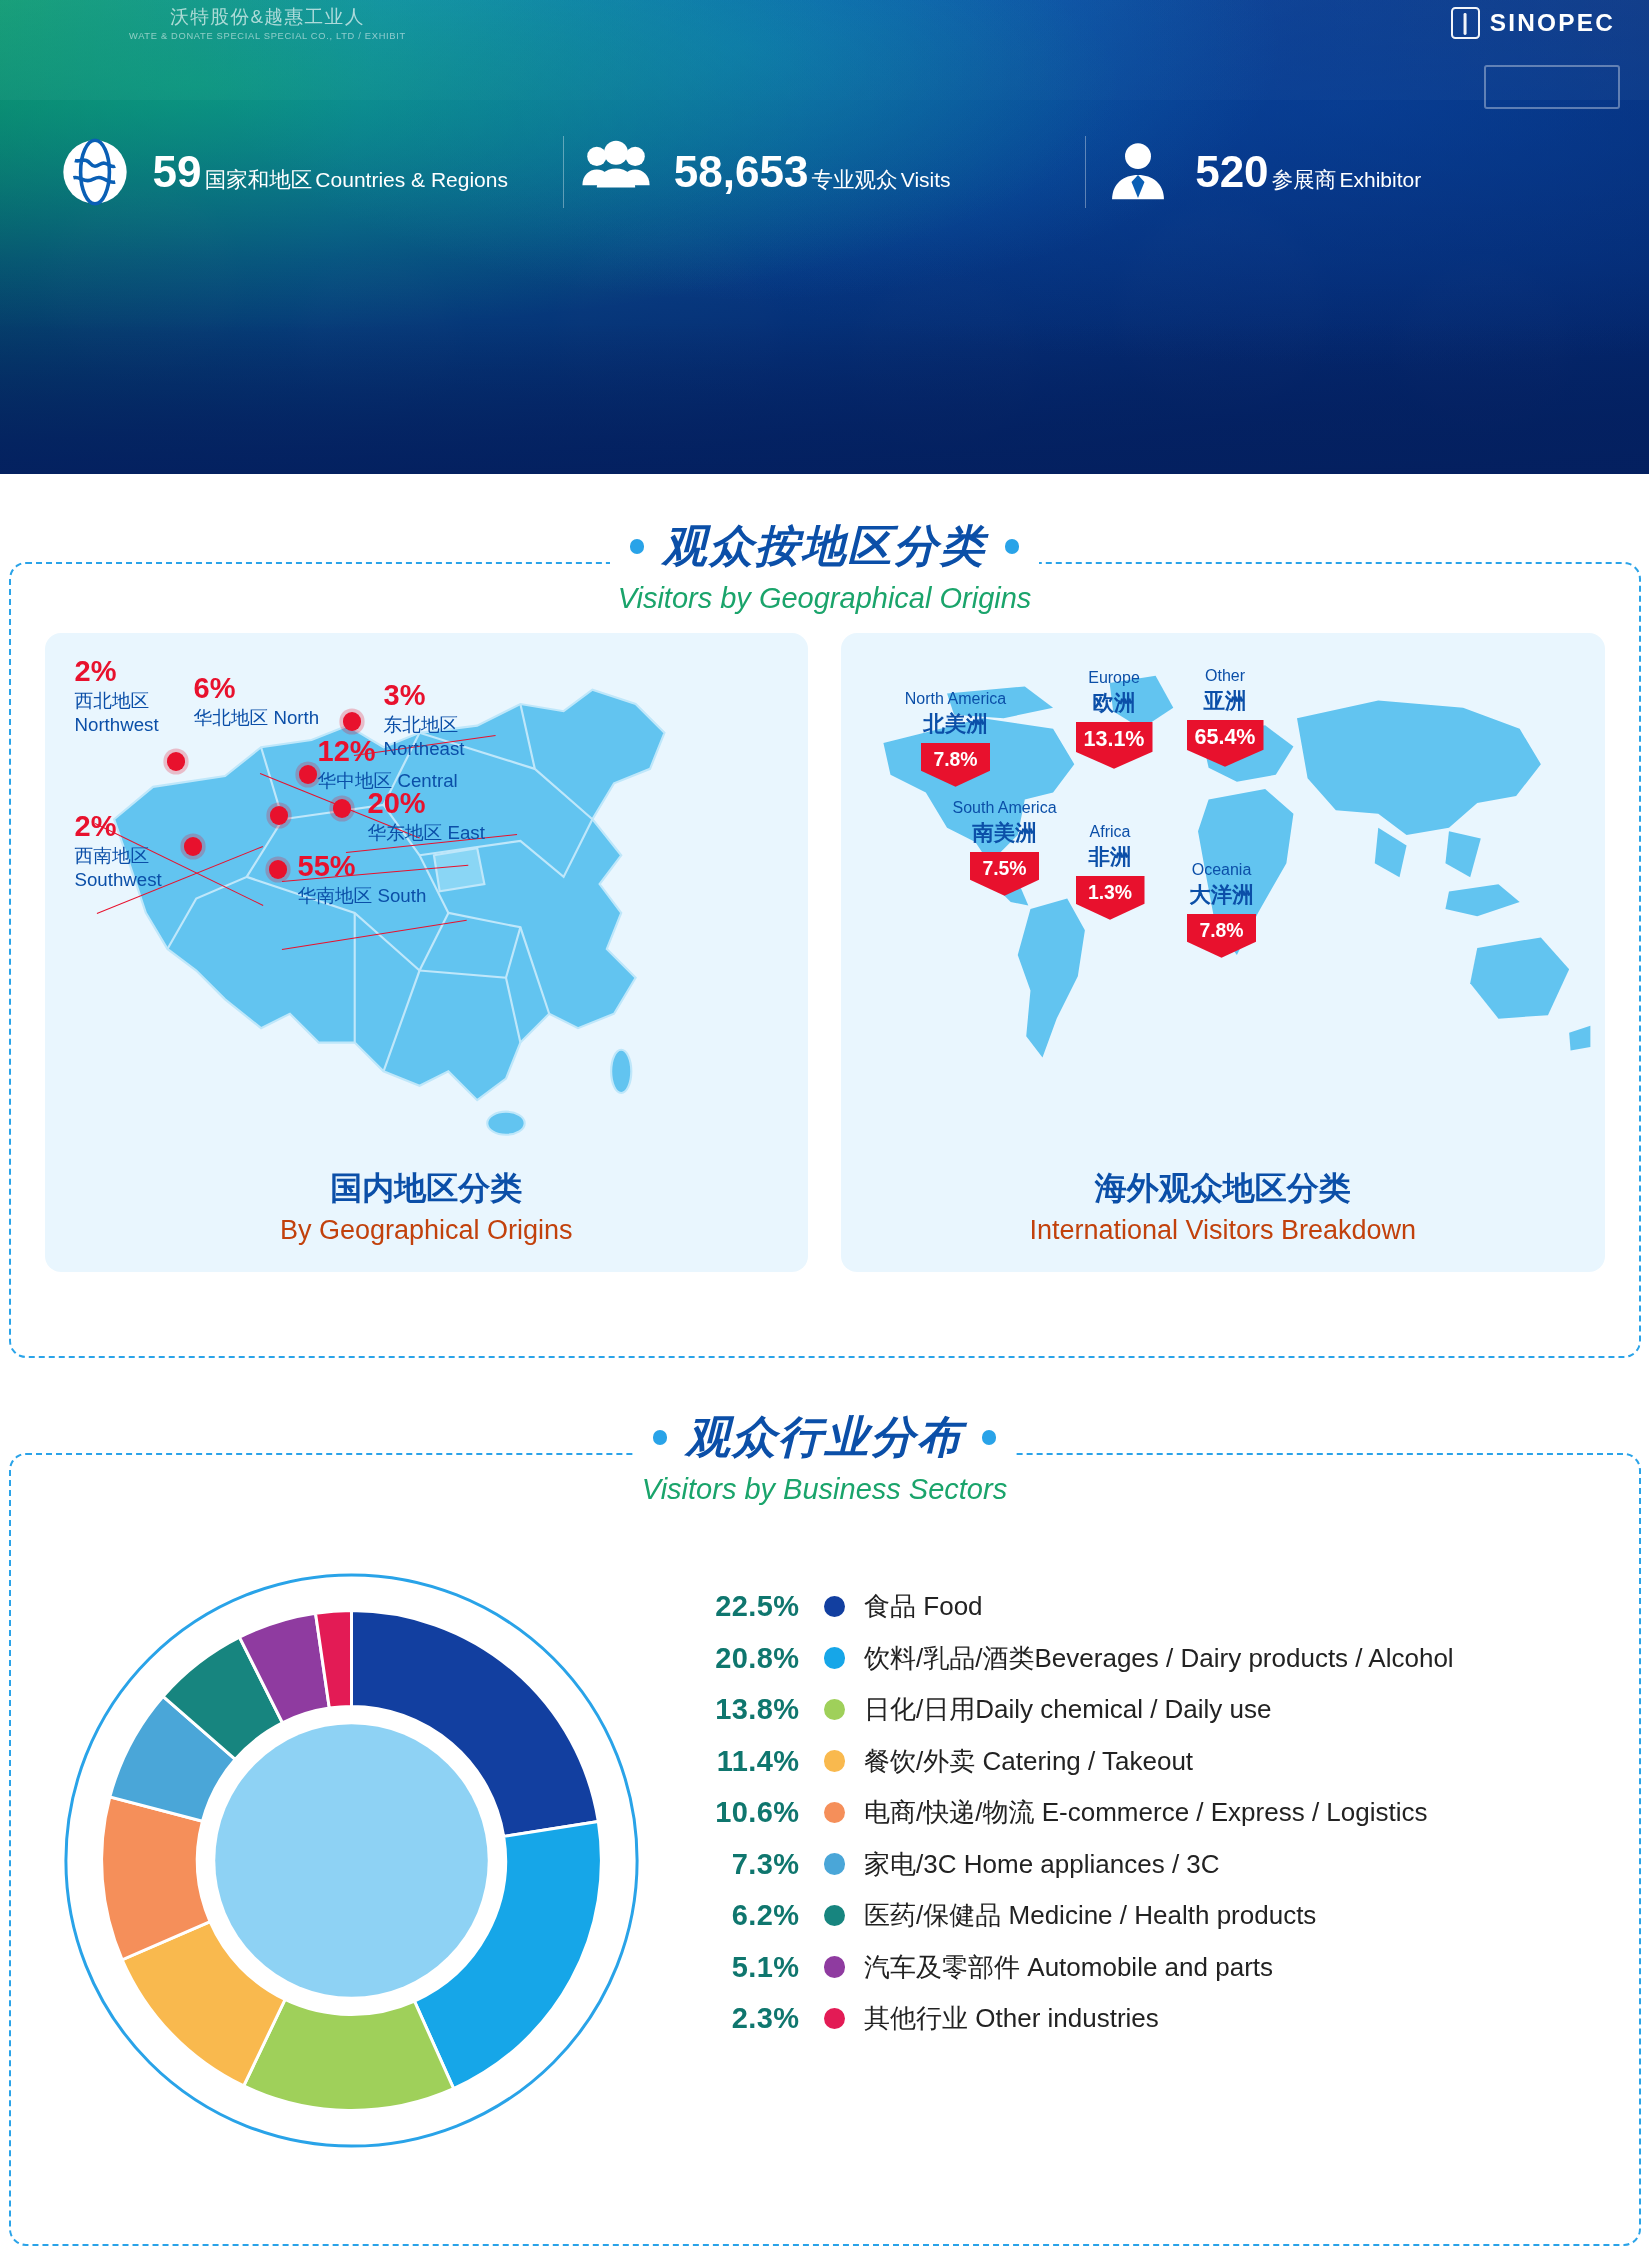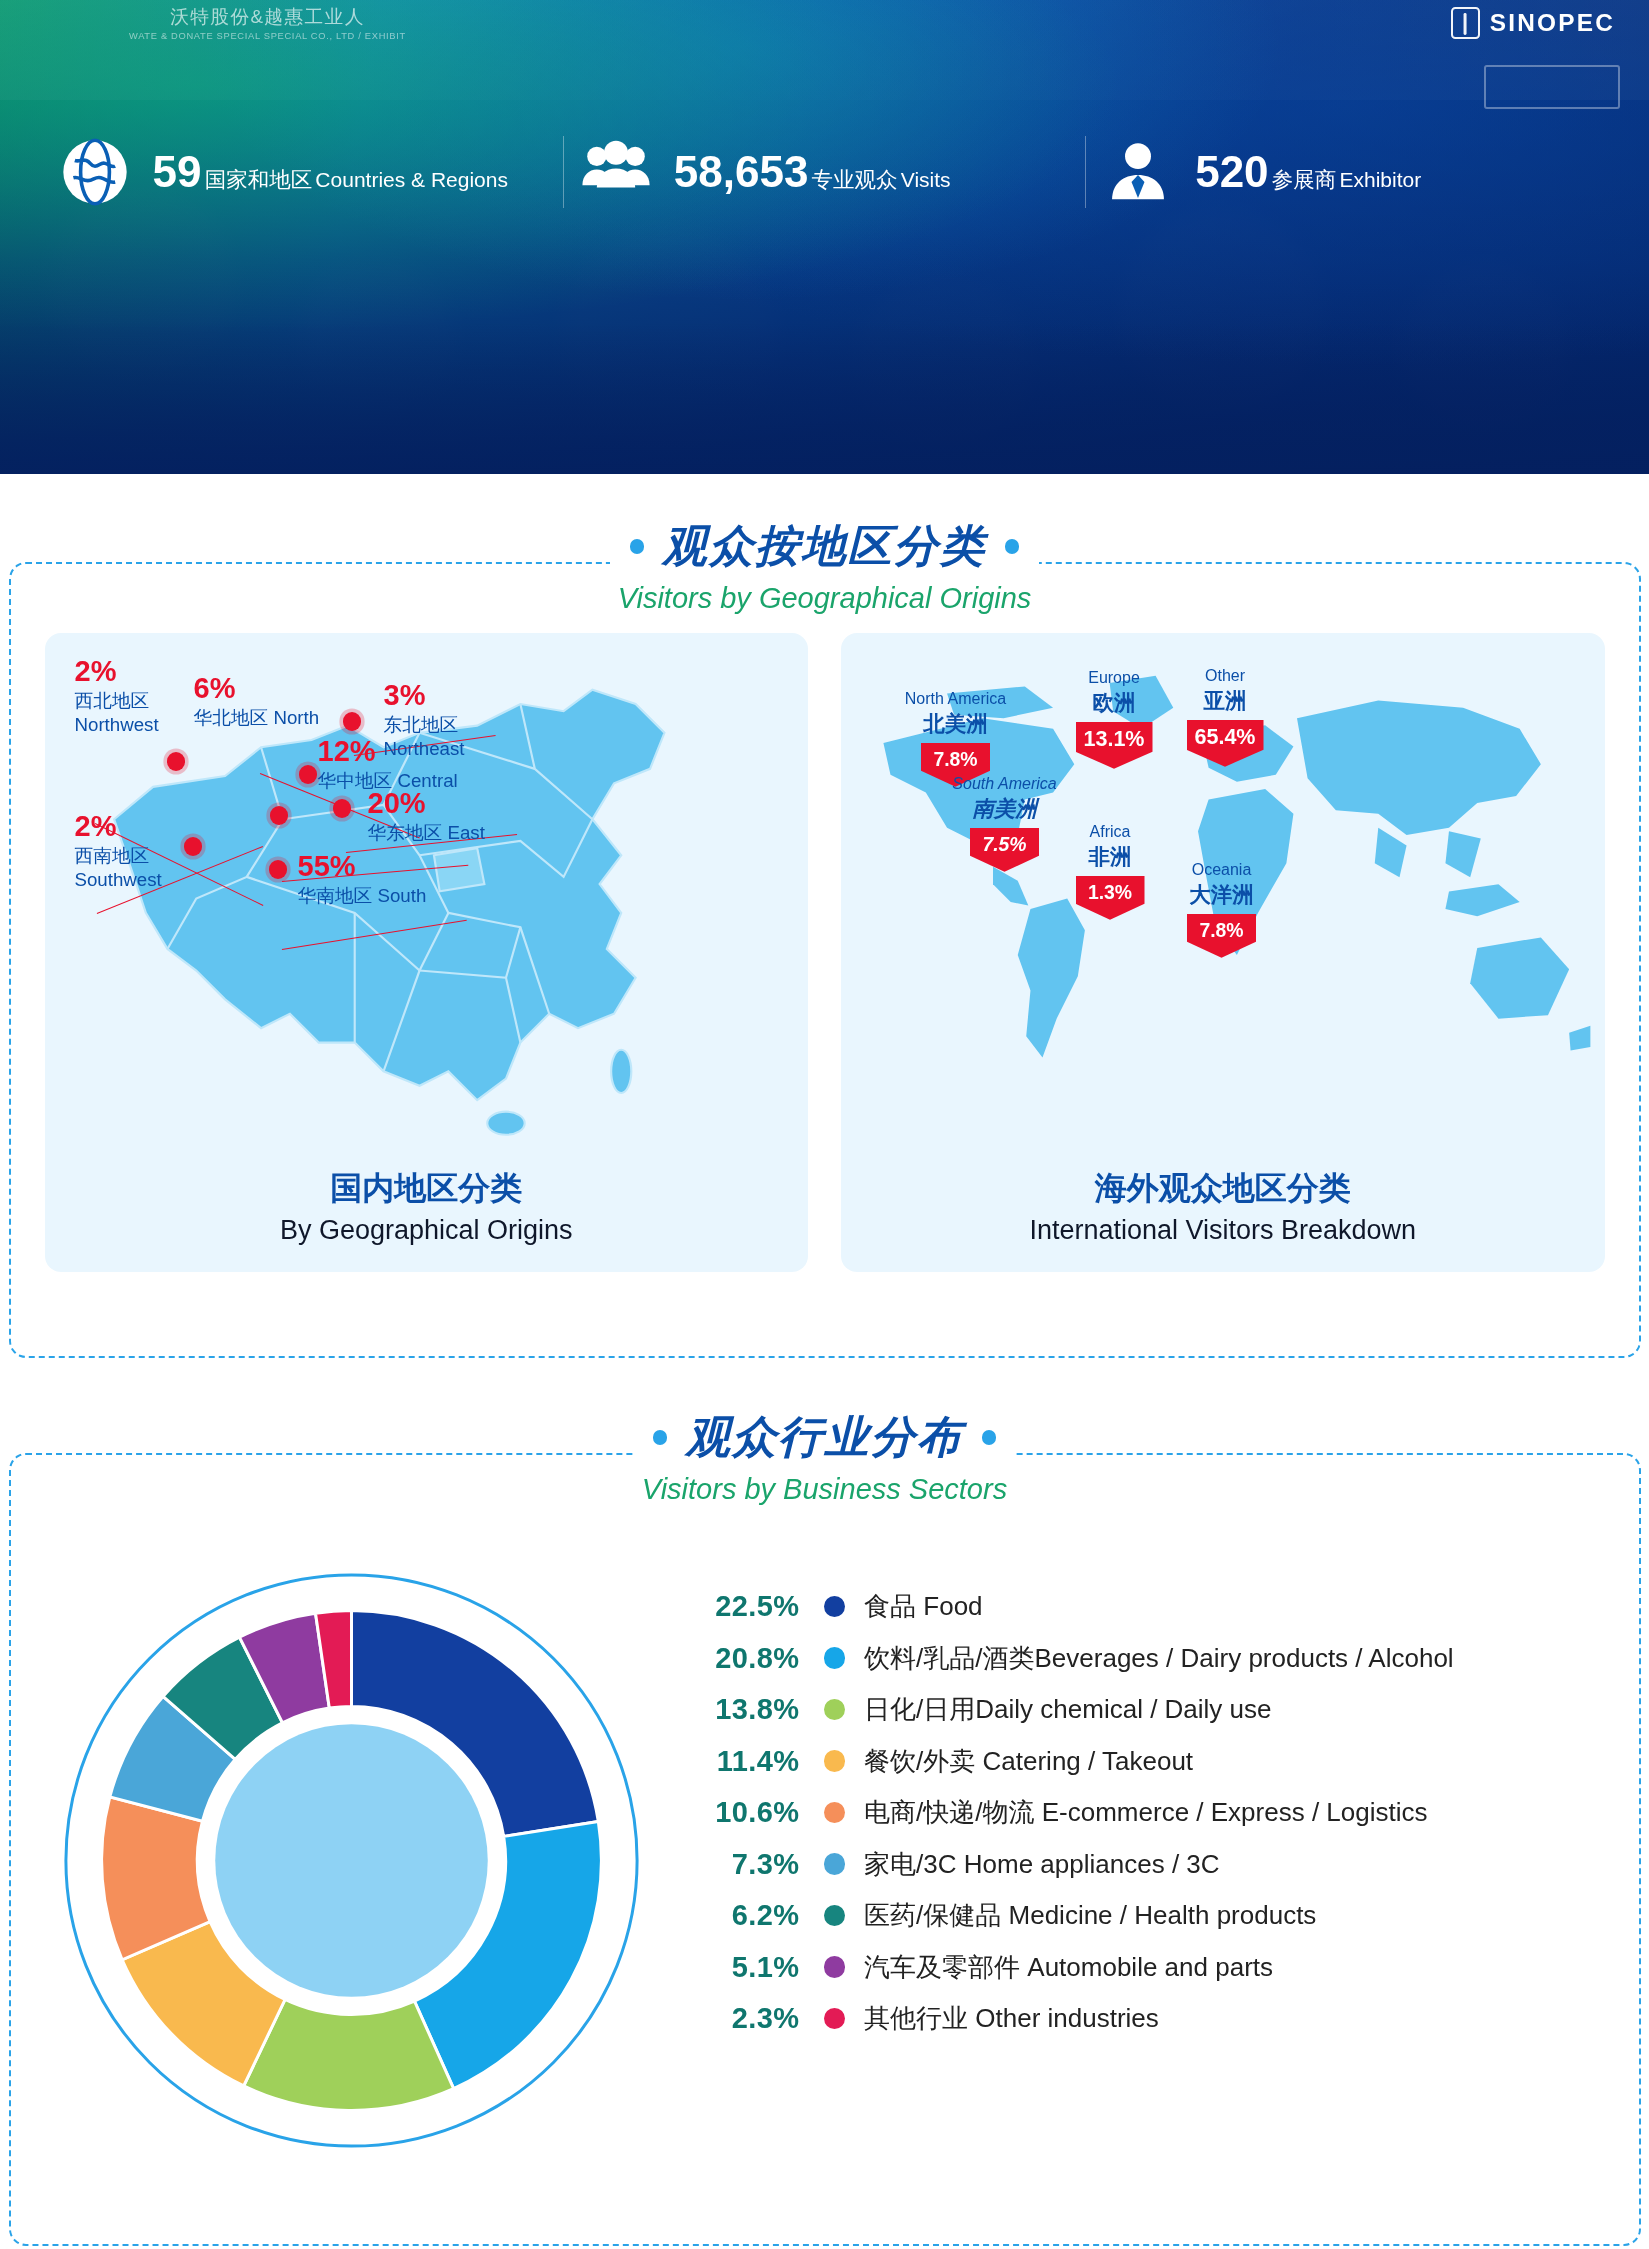--- a/index.html
+++ b/index.html
@@ -99,21 +99,21 @@
   .sec-title-en { text-align:center; font-size:29px; color:#1aa46b; margin-top:5.7px; }
 
   
   .cards { display:flex; gap:33px; padding: 69px 34px 0 34px; }
   .card {
     background:#e9f6fe; border-radius:16px; position:relative;
     height: 639px; flex:1; overflow:hidden;
   }
   .card-cap { position:absolute; left:0; right:0; bottom:26px; text-align:center; }
   .card-cap .cn { font-size:32px; font-weight:700; color:#0b4fa8; }
-  .card-cap .en { font-size:27px; color:#0f172a; margin-top:4.3px; }
+  .card-cap .en { font-size:27px; color:#c2410c; margin-top:4.3px; }
 
   .map-holder { position:absolute; left:0; top:0; right:0; bottom:108px; }
   .map-holder svg { width:100%; height:100%; display:block; }
 
   
   .lbl { position:absolute; color:#0b4fa8; font-size:18.7px; line-height:1.25; }
   .lbl .pct { color:#e8112d; font-size:29px; font-weight:700; display:block; }
 
   .pin { position:absolute; width:18.7px; height:18.7px; border-radius:50%; background:#e8112d; box-shadow:0 0 0 3.6px rgba(232,17,45,.25); }
   .leader { position:absolute; background:#e8112d; height:1.4px; transform-origin: left center; }
@@ -365,21 +365,21 @@
         <div class="cn">欧洲</div>
         <div class="tag">13.1%</div>
       </div>
 
       <div class="wm" style="left:323px; top:34px; width:122px;">
         <div class="en">Other</div>
         <div class="cn">亚洲</div>
         <div class="tag">65.4%</div>
       </div>
 
-      <div class="wm" style="left:92px; top:142px; width:143px;font-style:italic;">
+      <div class="wm" style="left:92px; top:166px; width:143px;">
         <div class="en">South America</div>
         <div class="cn">南美洲</div>
         <div class="tag sm">7.5%</div>
       </div>
 
       <div class="wm" style="left:215px; top:190px; width:108px;">
         <div class="en">Africa</div>
         <div class="cn">非洲</div>
         <div class="tag sm">1.3%</div>
       </div>

